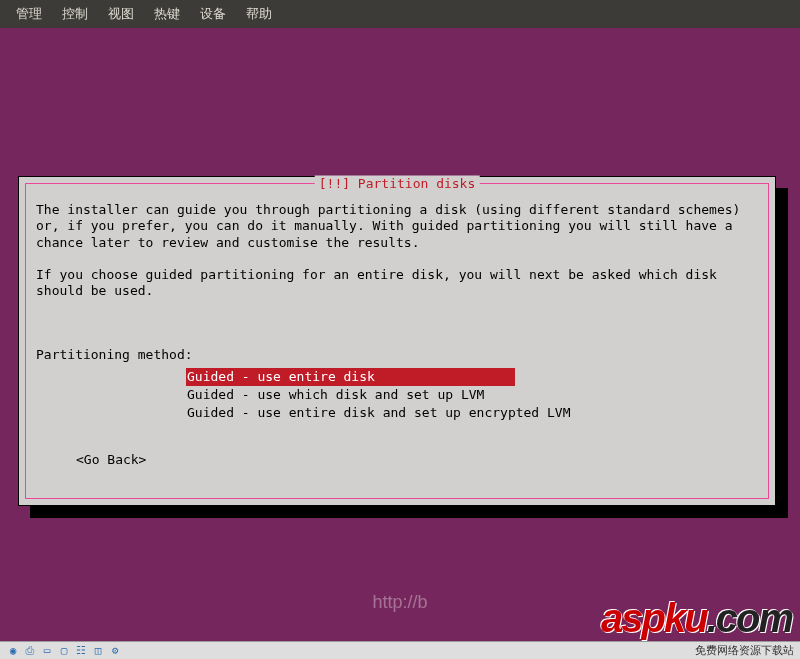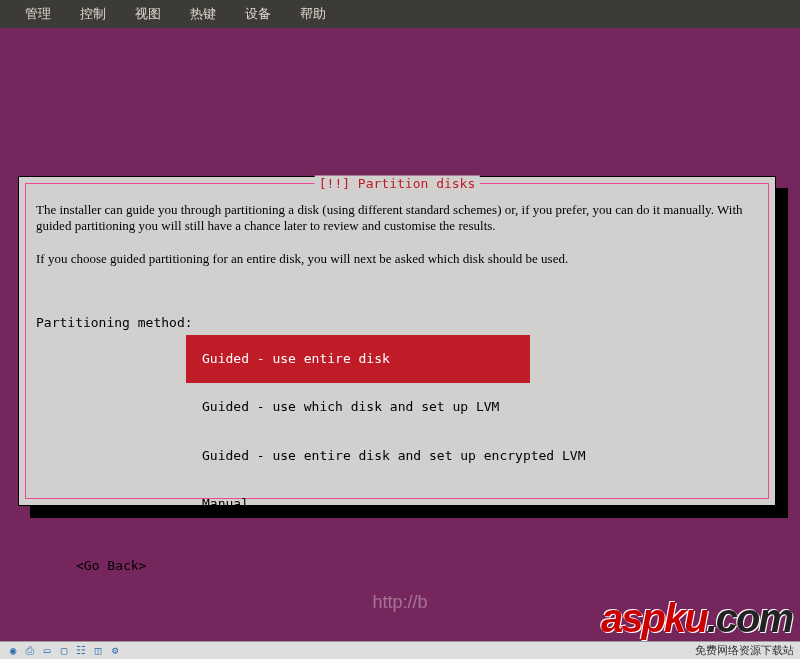--- a/index.html
+++ b/index.html
@@ -19,21 +19,20 @@
       align-items: center;
       padding: 0 8px;
       gap: 4px;
     }
     .menu-item {
       color: #dfdbd2;
       font-family: "Ubuntu", Arial, sans-serif;
       font-size: 13px;
       padding: 4px 8px;
       cursor: pointer;
-      margin-left: 9px;
     }
     .installer-area {
       position: absolute;
       top: 28px;
       left: 0;
       right: 0;
       bottom: 18px;
       background: #75265c;
     }
     .dialog-shadow {
@@ -69,30 +68,30 @@
       background: #d1d0cf;
       color: #c01c28;
       padding: 0 4px;
       white-space: nowrap;
     }
     .dialog-content {
       padding: 18px 10px 10px 10px;
       color: #000;
       line-height: 1.25;
     }
-    .para { margin-bottom: 16px; white-space: pre-wrap; font-family: Liberation Serif, serif; }
+    .para { margin-bottom: 16px; white-space: pre-wrap; }
     .method-label { margin-bottom: 4px; margin-top: 48px; }
     .options {
       margin-left: 150px;
       margin-top: 2px;
     }
     .option {
       color: #000;
       cursor: pointer;
-      padding: 16px;
+      padding: 1px;
       white-space: pre;
     }
     .option.selected {
       background: #c01c28;
       color: #fff;
       padding-right: 140px;
       display: inline-block;
     }
     .go-back {
       margin-top: 30px;
@@ -182,21 +181,20 @@
     <div class="dialog-inner">
       <div class="dialog-title">[!!] Partition disks</div>
       <div class="dialog-content">
         <div class="para">The installer can guide you through partitioning a disk (using different standard schemes) or, if you prefer, you can do it manually. With guided partitioning you will still have a chance later to review and customise the results.</div>
         <div class="para">If you choose guided partitioning for an entire disk, you will next be asked which disk should be used.</div>
         <div class="method-label">Partitioning method:</div>
         <div class="options">
           <div class="option selected">Guided - use entire disk</div>
           <div class="option">Guided - use which disk and set up LVM</div>
           <div class="option">Guided - use entire disk and set up encrypted LVM</div>
-          <div class="option">Manual</div>
         </div>
         <div class="go-back">&lt;Go Back&gt;</div>
       </div>
     </div>
   </div>
 </div>
 
 <div class="watermark-url">http://b</div>
 <div class="watermark-logo">
   <span class="wm-a">aspku</span><span class="wm-b">.com</span>

